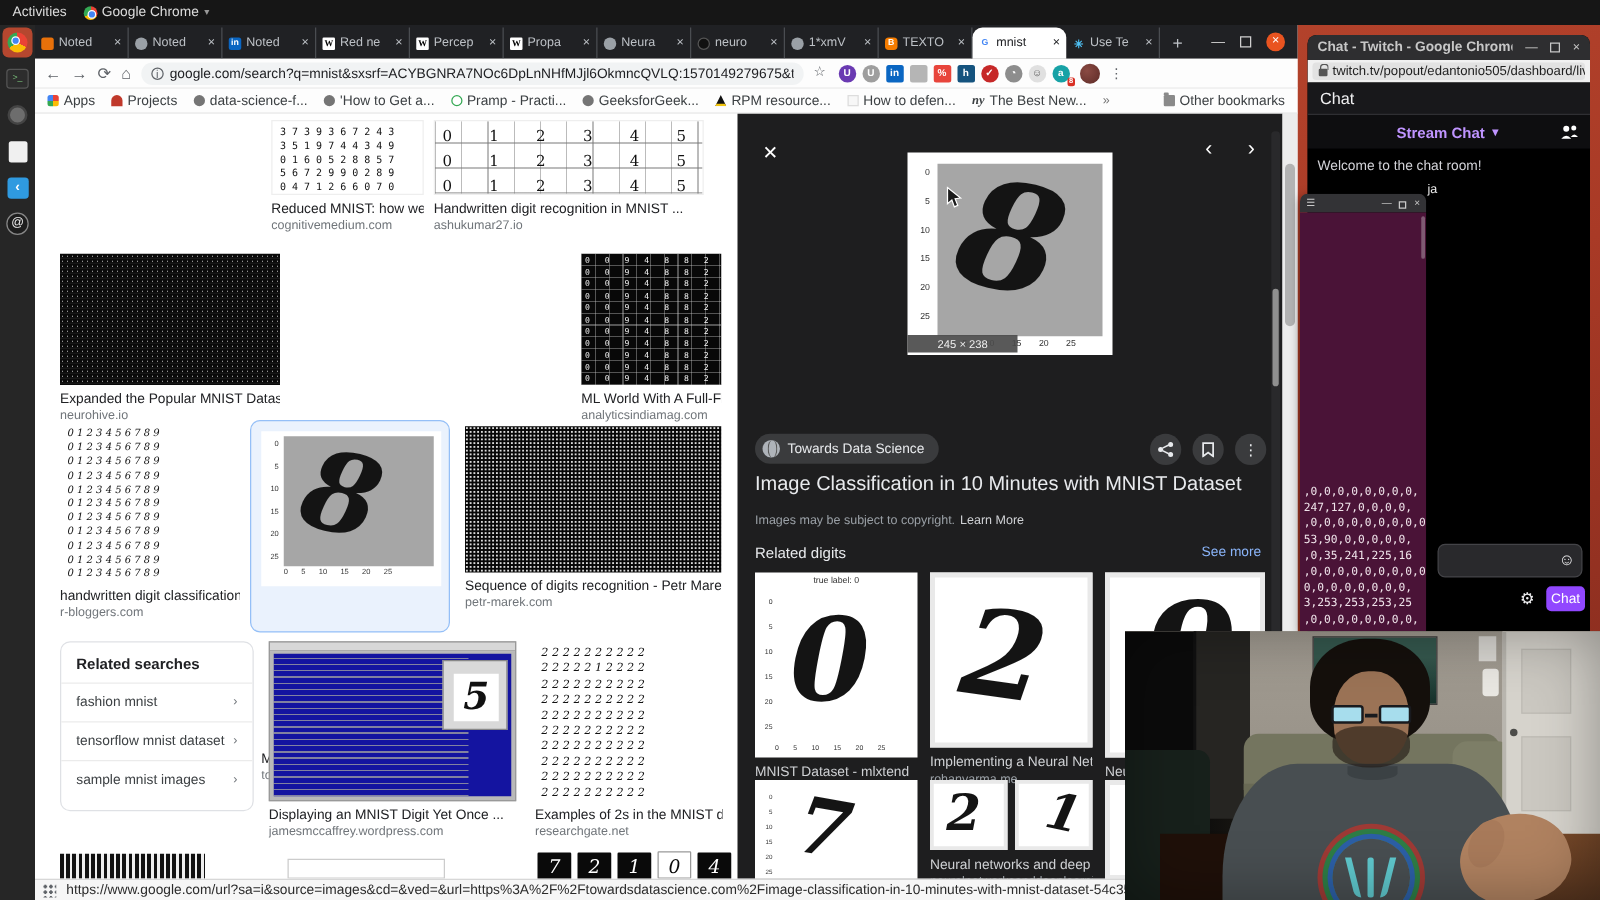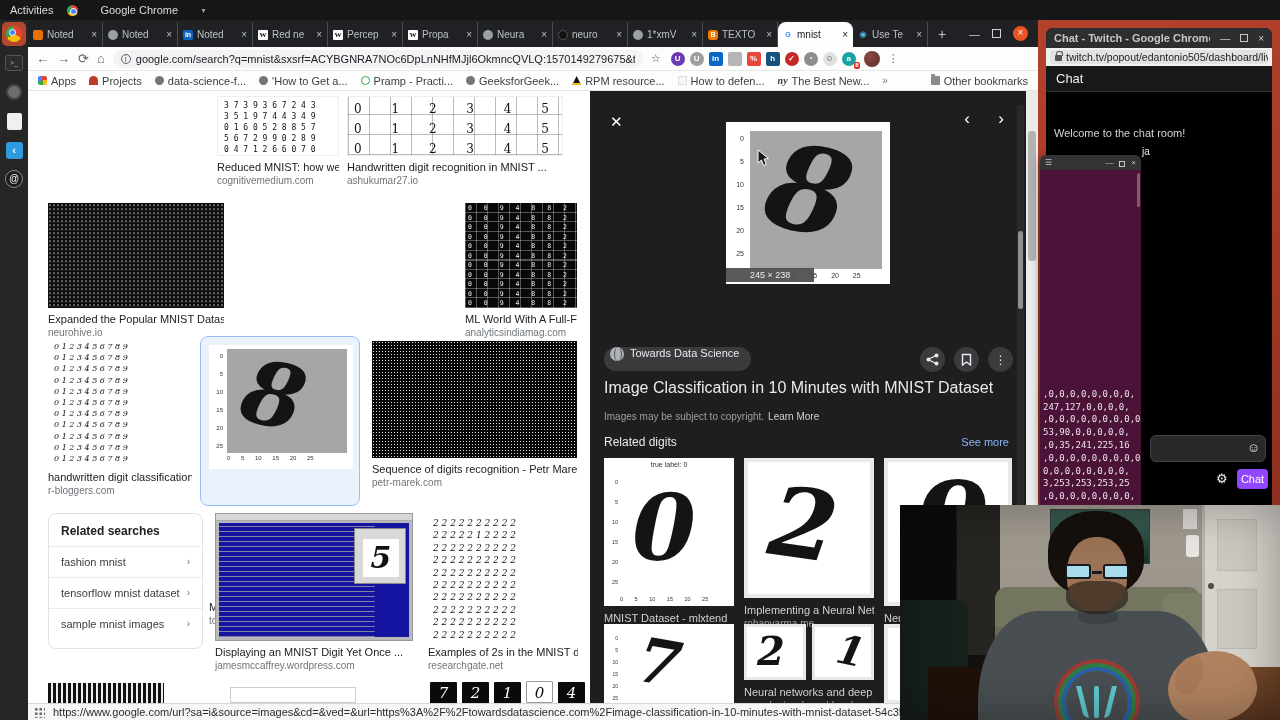--- a/index.html
+++ b/index.html
@@ -125,21 +125,21 @@
 
   
   #preview{left:562px;top:71px;width:436px;height:612px;background:#1e1e1f;overflow:hidden;color:#e8eaed}
   .pv-close{left:20px;top:22px;font-size:15px;color:#fff}
   .pv-chev{top:18px;width:22px;height:22px;color:#fff;font-size:17px;text-align:center;line-height:20px}
   #pv-plot{left:136px;top:31px;width:164px;height:162px;background:#fff}
   #pv-plot .marea{left:24px;top:9px;width:132px;height:138px}
   #pv-plot .mdigit{font-size:118px;left:18px;top:-10px;transform:rotate(14deg)}
   #pv-badge{left:136px;top:177px;background:rgba(75,75,75,.92);color:#eee;font-size:9px;padding:2px 24px}
   #cursor{left:166px;top:58px}
-  .pv-pill{left:14px;top:256px;height:24px;background:#3a3b3d;border-radius:13px;display:flex;align-items:flex-start;gap:6px;padding:0 12px 0 6px;font-size:11px;color:#e8eaed}
+  .pv-pill{left:14px;top:256px;height:24px;background:#3a3b3d;border-radius:13px;display:flex;align-items:center;gap:6px;padding:0 12px 0 6px;font-size:11px;color:#e8eaed}
   .pill-globe{width:14px;height:14px;border-radius:50%;background:#aeb3b9;position:relative;overflow:hidden}
   .pill-globe:after{content:'';position:absolute;left:4px;top:0;width:6px;height:14px;border-radius:50%;border:1px solid #555;border-top:none;border-bottom:none}
   .pv-act{top:256px;width:25px;height:25px;border-radius:50%;background:#3a3b3d;display:flex;align-items:center;justify-content:center}
   #pv-title{left:14px;top:288px;width:405px;font-size:16px;color:#e8eaed;white-space:nowrap;overflow:hidden}
   #pv-copy{left:14px;top:320px;font-size:10px;color:#9aa0a6}
   #pv-copy .lm{color:#cfd1d4;margin-left:4px}
   #pv-relrow{left:14px;top:344px;width:405px;display:flex;justify-content:space-between;align-items:center}
   #pv-relrow .rl{font-size:12px;color:#e8eaed}
   #pv-relrow .sm{font-size:11px;color:#8ab4f8}
   .pvcard{position:absolute;cursor:pointer}
@@ -219,21 +219,21 @@
   .wc-vig{left:0;top:0;width:380px;height:215px;box-shadow:inset 0 0 50px rgba(0,0,0,.35)}
 </style>
 </head>
 <body>
 
 <div id="wallpaper" class="ab"></div>
 
 <div id="topbar" class="ab">
   <div class="left">
     <span>Activities</span>
-    <span style="display:flex;align-items:center;gap:22px">
+    <span style="display:flex;align-items:center;gap:3px">
       <span class="chrome-ball"></span>
       <span>Google Chrome</span>
       <span style="font-size:7px;color:#999">▼</span>
     </span>
   </div>
 </div>
 <div id="clock" class="ab">Oct 3 20:41</div>
 <div id="tray">
   <span class="tray-obs"></span>
   <span class="tray-discord"></span>
@@ -677,20 +677,30 @@
   </div>
   <div id="tw-urlrow">
     <div id="tw-urlfield">
       <span class="lockic"></span>
       <span>twitch.tv/popout/edantonio505/dashboard/liv...</span>
     </div>
   </div>
   <div id="tw-chathead">
       <span>Chat</span>
     </div>
+  <div id="tw-streamchat">
+    <span class="sc">Stream Chat</span>
+    <span class="caret">▼</span>
+    <svg width="15" height="13">
+        <circle cx="5" cy="4" r="2.4" fill="#fff"></circle>
+        <path d="M1 12 q4-5 8 0 z" fill="#fff"></path>
+        <circle cx="11" cy="3.4" r="2" fill="#fff"></circle>
+        <path d="M8.6 10.5 q2.8-4 5.8 0 z" fill="#fff"></path>
+      </svg>
+  </div>
   <div id="tw-body">
     <div id="tw-welcome">Welcome to the chat room!</div>
     <div id="tw-frag">ja</div>
     <div id="tw-input">
         <span class="emote">☺</span>
       </div>
     <span id="tw-gear">⚙</span>
     <span id="tw-chatbtn" style="background:#9147ff">Chat</span>
   </div>
 </div>

